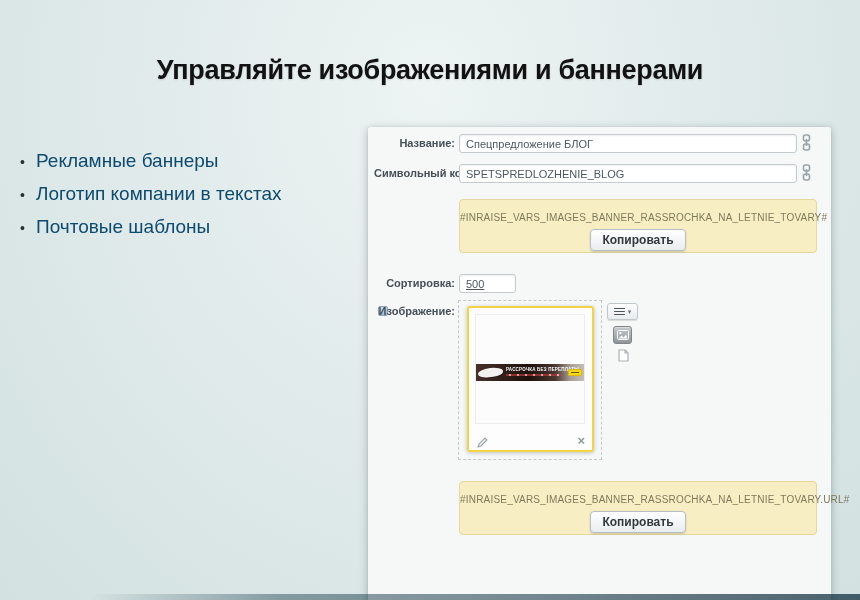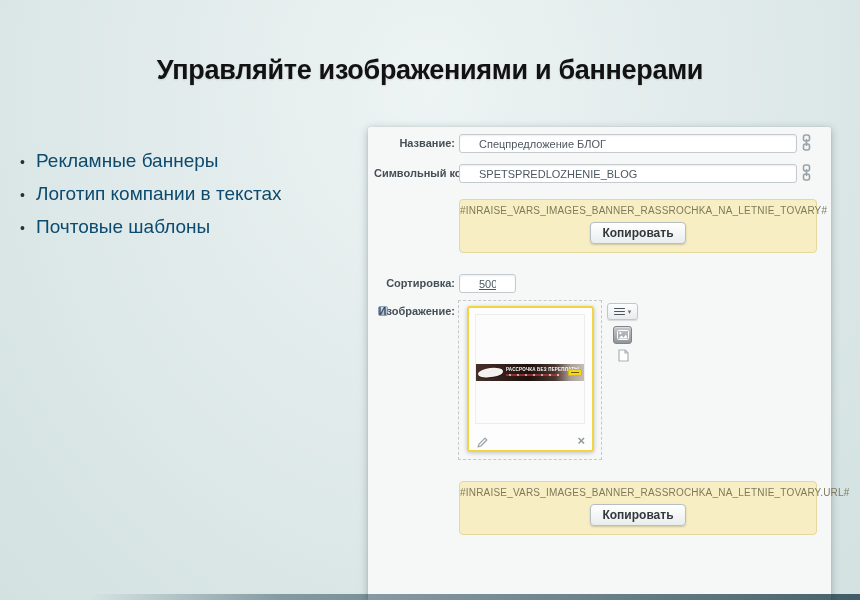--- a/index.html
+++ b/index.html
@@ -33,28 +33,28 @@
   }
   .f-label{
     position:absolute;left:6px;width:81px;text-align:right;
     font-size:11px;font-weight:bold;color:#454f56;white-space:nowrap;
   }
   .f-input{
     position:absolute;left:91px;height:19px;box-sizing:border-box;
     border:1px solid #c3cbcf;border-radius:3px;background:#fff;
     box-shadow:inset 0 1px 2px rgba(0,0,0,0.07);
     font-family:"Liberation Sans",sans-serif;font-size:11px;color:#4c5860;
-    padding:0 19px;outline:none;
+    padding:0 6px;outline:none;
   }
   .link-icon-wrap{position:absolute;left:433px;width:12px;height:18px;}
   
   .macro-box{
     position:absolute;left:91px;width:358px;height:54px;box-sizing:border-box;
     background:#f7efc3;border:1px solid #e4d89e;border-radius:4px;
-    text-align:center;padding-top:5px;
+    text-align:center;padding-top:12px;
   }
   .macro-code{font-size:10px;color:#7f795c;letter-spacing:0.2px;}
   .copy-btn{
     display:inline-block;margin-top:6px;padding:3px 11px;
     background:linear-gradient(#ffffff,#e9edee);
     border:1px solid #b6bec3;border-radius:4px;
     box-shadow:0 1px 2px rgba(0,0,0,0.18);
     font-size:12px;font-weight:bold;color:#32383c;cursor:pointer;
   }
   

